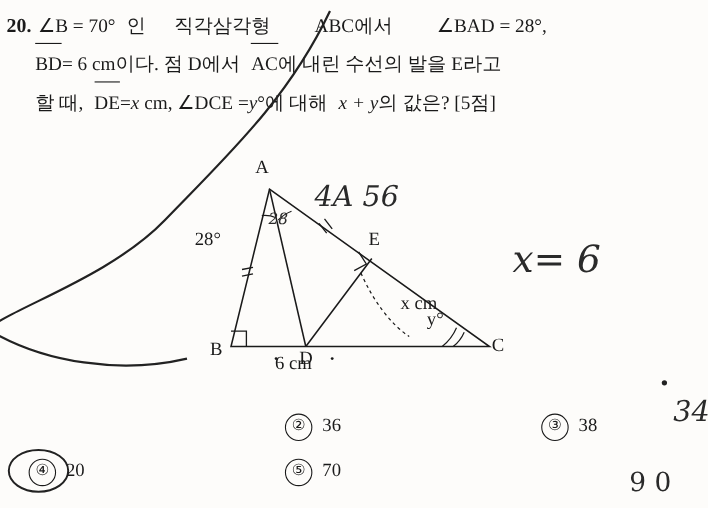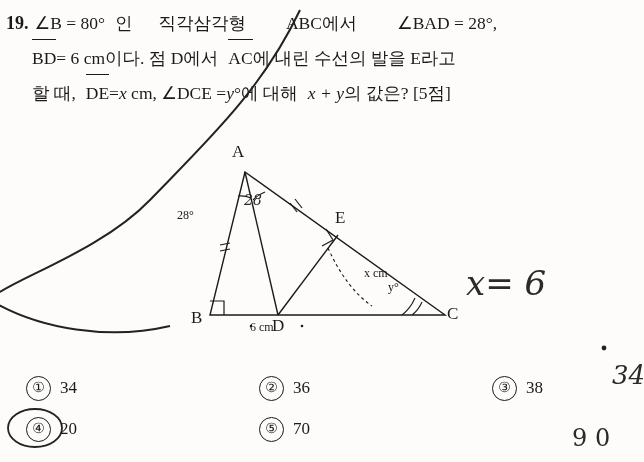--- a/index.html
+++ b/index.html
@@ -58,21 +58,21 @@
     width: 360px;
     height: 230px;
   }
   .figsvg { position: absolute; left: 0; top: 0; }
   .flabel {
     position: absolute;
     font-size: 17px;
     font-family: "Liberation Serif", serif;
     white-space: nowrap;
   }
-  .flabel.small { font-size: 12px; }
+  .flabel.small { font-size: 17px; }
 
   
   .hand {
     position: absolute;
     font-family: "DejaVu Serif", serif;
     color: #2a2a2a;
     font-style: italic;
     white-space: nowrap;
   }
   .pen-svg { position: absolute; left: 0; top: 0; pointer-events: none; }
@@ -109,21 +109,21 @@
   .c2 { left: 245px; }
   .c3 { left: 478px; }
 </style>
 </head>
 <body>
 
 <div id="page">
 
   <div class="qblock">
     <div class="qline">
-      <span class="qnum">19.</span><span>∠B = 80</span><span>°</span><span class="sp"></span><span>인</span><span class="sp-l"></span><span>직각삼각형</span><span class="sp-xl"></span><span>ABC에서</span><span class="sp-xl"></span><span>∠BAD = 28</span><span>°,</span>
+      <span class="qnum">20.</span><span>∠B = 70</span><span>°</span><span class="sp"></span><span>인</span><span class="sp-l"></span><span>직각삼각형</span><span class="sp-xl"></span><span>ABC에서</span><span class="sp-xl"></span><span>∠BAD = 28</span><span>°,</span>
     </div>
     <div class="qline">
       <span class="sp-l"></span><span class="ovl">BD</span><span>= 6 cm이다. 점 D에서</span><span class="sp"></span><span class="ovl">AC</span><span>에 내린 수선의 발을 E라고</span>
     </div>
     <div class="qline">
       <span class="sp-l"></span><span>할 때,</span><span class="sp"></span><span class="ovl">DE</span><span>=</span><span class="ital">x</span>&nbsp;<span>cm, ∠DCE =</span><span class="ital">y</span><span>°에 대해</span><span class="sp"></span><span class="ital">x + y</span><span>의 값은? [5점]</span>
     </div>
   </div>
 
   <div class="figure">
@@ -173,28 +173,28 @@
 
     <path d="M 300 10 C 262 90 208 140 150 200 C 100 252 10 280 -12 300" fill="none" stroke="#222" stroke-width="2"></path>
 
     <path d="M -10 300 C 40 330 110 340 170 326" fill="none" stroke="#222" stroke-width="2"></path>
 
     <ellipse cx="35" cy="428" rx="27" ry="19" fill="none" stroke="#222" stroke-width="1.8"></ellipse>
 
     <circle cx="604" cy="348" r="2.4" fill="#222"></circle>
   </svg>
 
+  <span class="hand" style="left:286px; top:164px; font-size:26px;">4A 56</span>
   <span class="hand" style="left:244px; top:192px; font-size:14px;">28</span>
-  <span class="hand" style="left:466px; top:216px; font-size:34px;margin-top:47px;">x= 6</span>
+  <span class="hand" style="left:466px; top:216px; font-size:34px;">x= 6</span>
   <span class="hand" style="left:612px; top:360px; font-size:26px;">34</span>
   <span class="hand" style="left:572px; top:424px; font-size:24px; font-style:normal;">9 0</span>
 
   <div class="choices">
     <div class="choice-row">
-      <span class="choice c1"><span class="cnum">①</span><span>34</span></span>
       <span class="choice c2"><span class="cnum">②</span><span>36</span></span>
       <span class="choice c3"><span class="cnum">③</span><span>38</span></span>
     </div>
     <div class="choice-row">
       <span class="choice c1"><span class="cnum">④</span><span>20</span></span>
       <span class="choice c2"><span class="cnum">⑤</span><span>70</span></span>
     </div>
   </div>
 
 </div>

